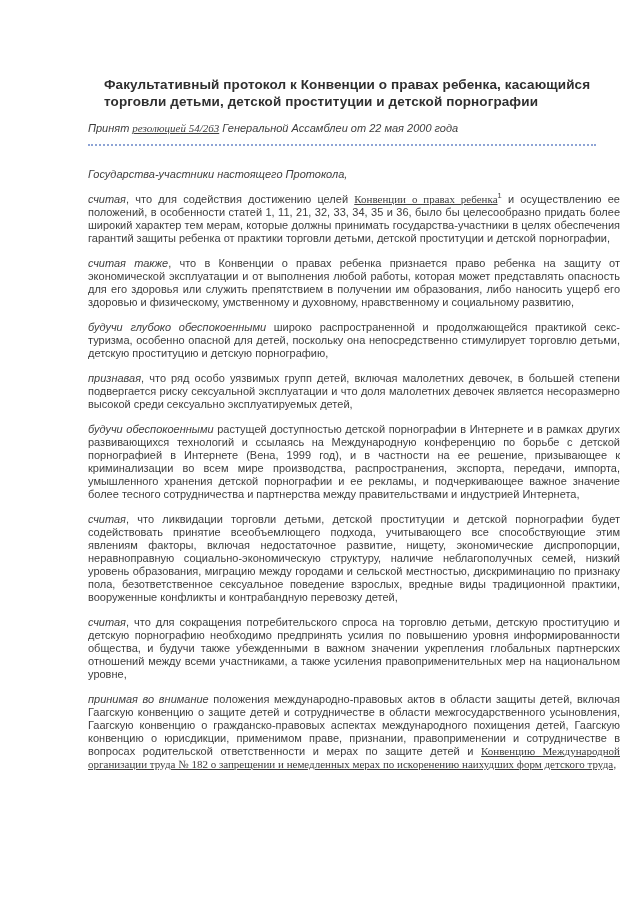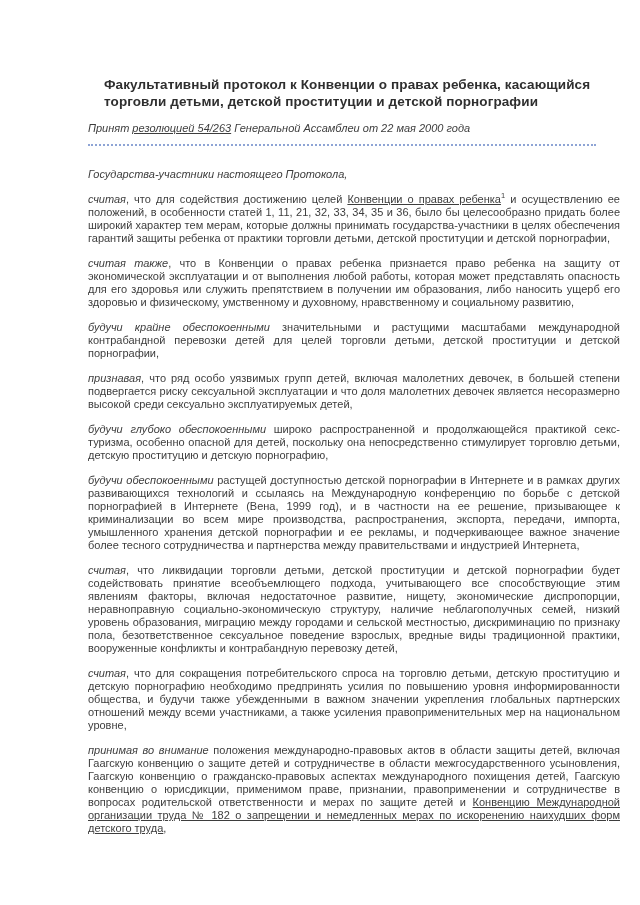--- a/index.html
+++ b/index.html
@@ -46,20 +46,21 @@
     text-align: justify;
     margin: 0 12px 12px 0;
   }
   .it {
     font-style: italic;
   }
   a.doc-link {
     color: inherit;
     text-decoration: underline;
     cursor: pointer;
+    font-family: Liberation Serif, serif;
   }
   sup.fn {
     font-size: 7.5px;
     line-height: 0;
     vertical-align: super;
     text-decoration: none;
   }
 </style>
 </head>
 <body>
@@ -68,21 +69,20 @@
   <h1 class="doc-title">Факультативный протокол к Конвенции о правах ребенка, касающийся торговли детьми, детской проституции и детской порнографии</h1>
 
   <p class="doc-subtitle"><span class="it">Принят </span><a href="#" class="doc-link it">резолюцией 54/263</a><span class="it"> Генеральной Ассамблеи от 22 мая 2000 года</span></p>
 
   <hr class="doc-separator">
 
   <div class="doc-body">
       <p><span class="it">Государства-участники настоящего Протокола,</span></p>
       <p><span class="it">считая</span><span>, что для содействия достижению целей </span><a href="#" class="doc-link">Конвенции о правах ребенка</a><sup class="fn">1</sup><span> и осуществлению ее положений, в особенности статей 1, 11, 21, 32, 33, 34, 35 и 36, было бы целесообразно придать более широкий характер тем мерам, которые должны принимать государства-участники в целях обеспечения гарантий защиты ребенка от практики торговли детьми, детской проституции и детской порнографии,</span></p>
       <p><span class="it">считая также</span><span>, что в Конвенции о правах ребенка признается право ребенка на защиту от экономической эксплуатации и от выполнения любой работы, которая может представлять опасность для его здоровья или служить препятствием в получении им образования, либо наносить ущерб его здоровью и физическому, умственному и духовному, нравственному и социальному развитию,</span></p>
-      <p><span class="it">будучи крайне обеспокоенными</span><span> значительными и растущими масштабами международной контрабандной перевозки детей для целей торговли детьми, детской проституции и детской порнографии,</span></p>
+      <p><span class="it">будучи глубоко обеспокоенными</span><span> широко распространенной и продолжающейся практикой секс-туризма, особенно опасной для детей, поскольку она непосредственно стимулирует торговлю детьми, детскую проституцию и детскую порнографию,</span></p>
       <p><span class="it">признавая</span><span>, что ряд особо уязвимых групп детей, включая малолетних девочек, в большей степени подвергается риску сексуальной эксплуатации и что доля малолетних девочек является несоразмерно высокой среди сексуально эксплуатируемых детей,</span></p>
-      <p><span class="it">будучи глубоко обеспокоенными</span><span> широко распространенной и продолжающейся практикой секс-туризма, особенно опасной для детей, поскольку она непосредственно стимулирует торговлю детьми, детскую проституцию и детскую порнографию,</span></p>
       <p><span class="it">будучи обеспокоенными</span><span> растущей доступностью детской порнографии в Интернете и в рамках других развивающихся технологий и ссылаясь на Международную конференцию по борьбе с детской порнографией в Интернете (Вена, 1999 год), и в частности на ее решение, призывающее к криминализации во всем мире производства, распространения, экспорта, передачи, импорта, умышленного хранения детской порнографии и ее рекламы, и подчеркивающее важное значение более тесного сотрудничества и партнерства между правительствами и индустрией Интернета,</span></p>
       <p><span class="it">считая</span><span>, что ликвидации торговли детьми, детской проституции и детской порнографии будет содействовать принятие всеобъемлющего подхода, учитывающего все способствующие этим явлениям факторы, включая недостаточное развитие, нищету, экономические диспропорции, неравноправную социально-экономическую структуру, наличие неблагополучных семей, низкий уровень образования, миграцию между городами и сельской местностью, дискриминацию по признаку пола, безответственное сексуальное поведение взрослых, вредные виды традиционной практики, вооруженные конфликты и контрабандную перевозку детей,</span></p>
       <p><span class="it">считая</span><span>, что для сокращения потребительского спроса на торговлю детьми, детскую проституцию и детскую порнографию необходимо предпринять усилия по повышению уровня информированности общества, и будучи также убежденными в важном значении укрепления глобальных партнерских отношений между всеми участниками, а также усиления правоприменительных мер на национальном уровне,</span></p>
       <p><span class="it">принимая во внимание</span><span> положения международно-правовых актов в области защиты детей, включая Гаагскую конвенцию о защите детей и сотрудничестве в области межгосударственного усыновления, Гаагскую конвенцию о гражданско-правовых аспектах международного похищения детей, Гаагскую конвенцию о юрисдикции, применимом праве, признании, правоприменении и сотрудничестве в вопросах родительской ответственности и мерах по защите детей и </span><a href="#" class="doc-link">Конвенцию Международной организации труда № 182 о запрещении и немедленных мерах по искоренению наихудших форм детского труда</a><span>,</span></p>
     </div>
 </div>
 
 </body></html>

